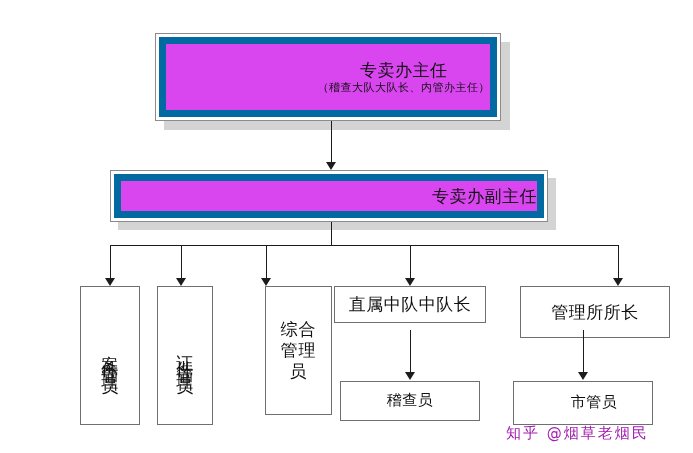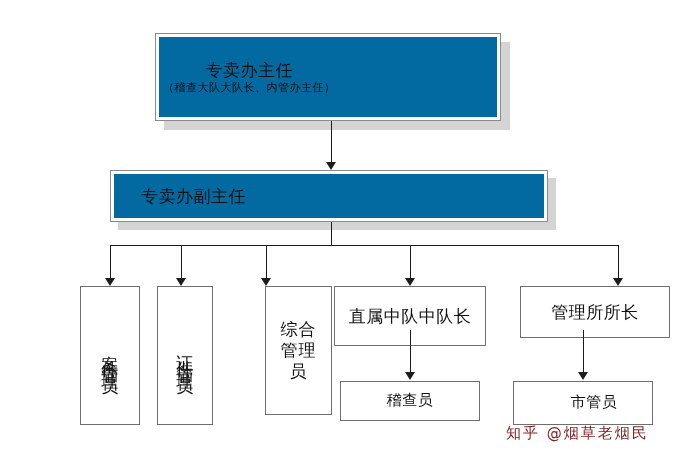--- a/index.html
+++ b/index.html
@@ -34,26 +34,26 @@
 
   
   .node.double {
     border: 1px solid #8b8b8b;
     padding: 3px;
     background: #ffffff;
   }
   .node.double .inner {
     width: 100%;
     height: 100%;
-    border: 4px solid #0369a1;
+    border: 7px solid #0369a1;
     display: flex;
     align-items: center;
-    justify-content: flex-start;
+    justify-content: flex-end;
     box-sizing: border-box;
-    background: #0369a1;
+    background: #d946ef;
   }
 
   
   .node.plain {
     border: 1px solid #6f6f6f;
   }
 
   
   .shadow {
     position: absolute;
@@ -94,21 +94,21 @@
 
   .t-title   { font-size: 17px; }
   .t-sub     { font-size: 11px; }
   .t-mid     { font-size: 17px; margin-left: 23px; }
   .t-lead    { font-size: 17px; }
   .t-leaf    { font-size: 15px; }
 
   .watermark {
     position: absolute;
     font-size: 15px;
-    color: #7f1d1d;
+    color: #a21caf;
     letter-spacing: 2px;
     white-space: nowrap;
     user-select: none;
   }
 </style>
 </head>
 <body>
 
 <div id="canvas">
 
@@ -156,21 +156,21 @@
   </div>
 
   <div class="node plain" style="left:157px; top:286px; width:56px; height:139px;">
     <span class="vlabel">证件管理员</span>
   </div>
 
   <div class="node plain" style="left:233px; top:286px; width:67px; height:129px;margin-left:32px;">
     <span class="wrap2">综合管理员</span>
   </div>
 
-  <div class="node plain" style="left:334px; top:286px; width:152px; height:60px;">
+  <div class="node plain" style="left:334px; top:286px; width:152px; height:37px;">
     <span class="t-lead">直属中队中队长</span>
   </div>
 
   <div class="node plain" style="left:520px; top:286px; width:150px; height:52px;">
     <span class="t-lead">管理所所长</span>
   </div>
 
   <div class="ln v" style="left:410px; top:330px; height:44px;"></div>
   <div class="arrow" style="left:405px; top:372px;"></div>
 

